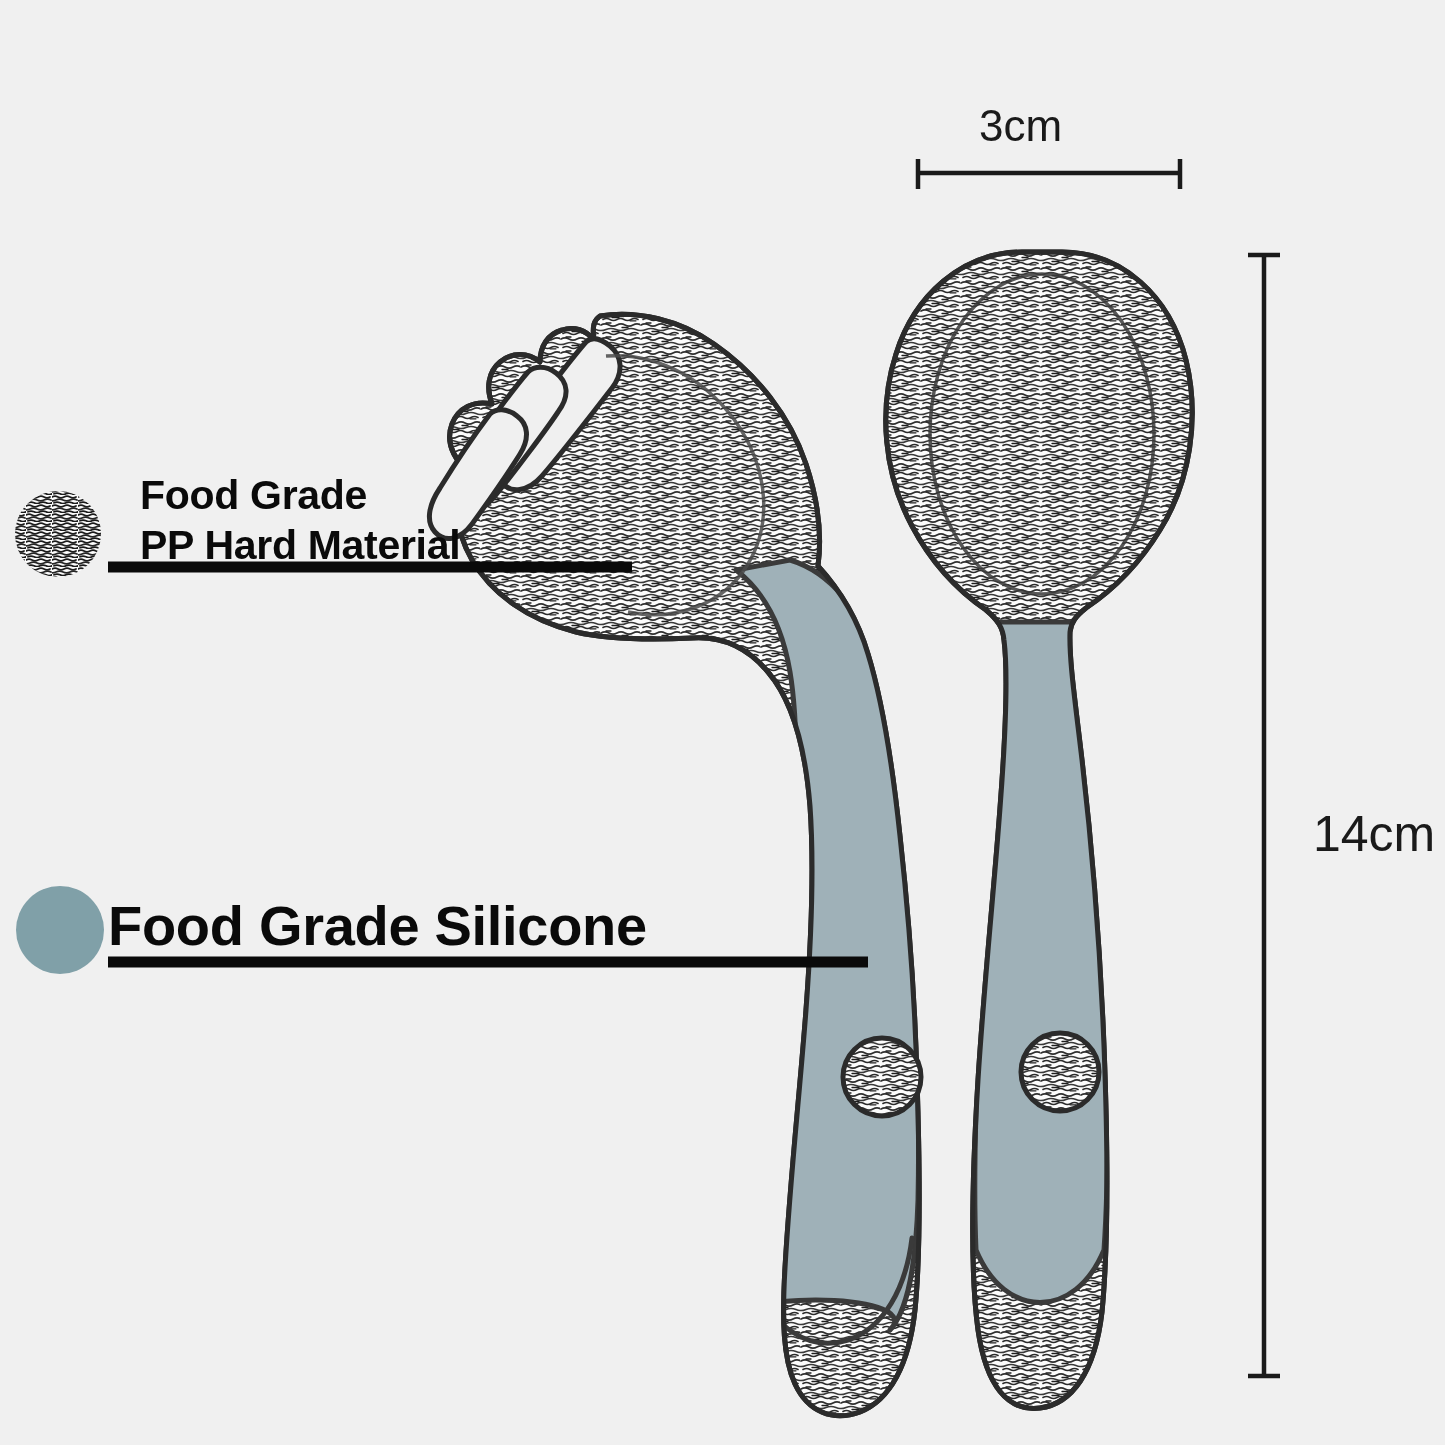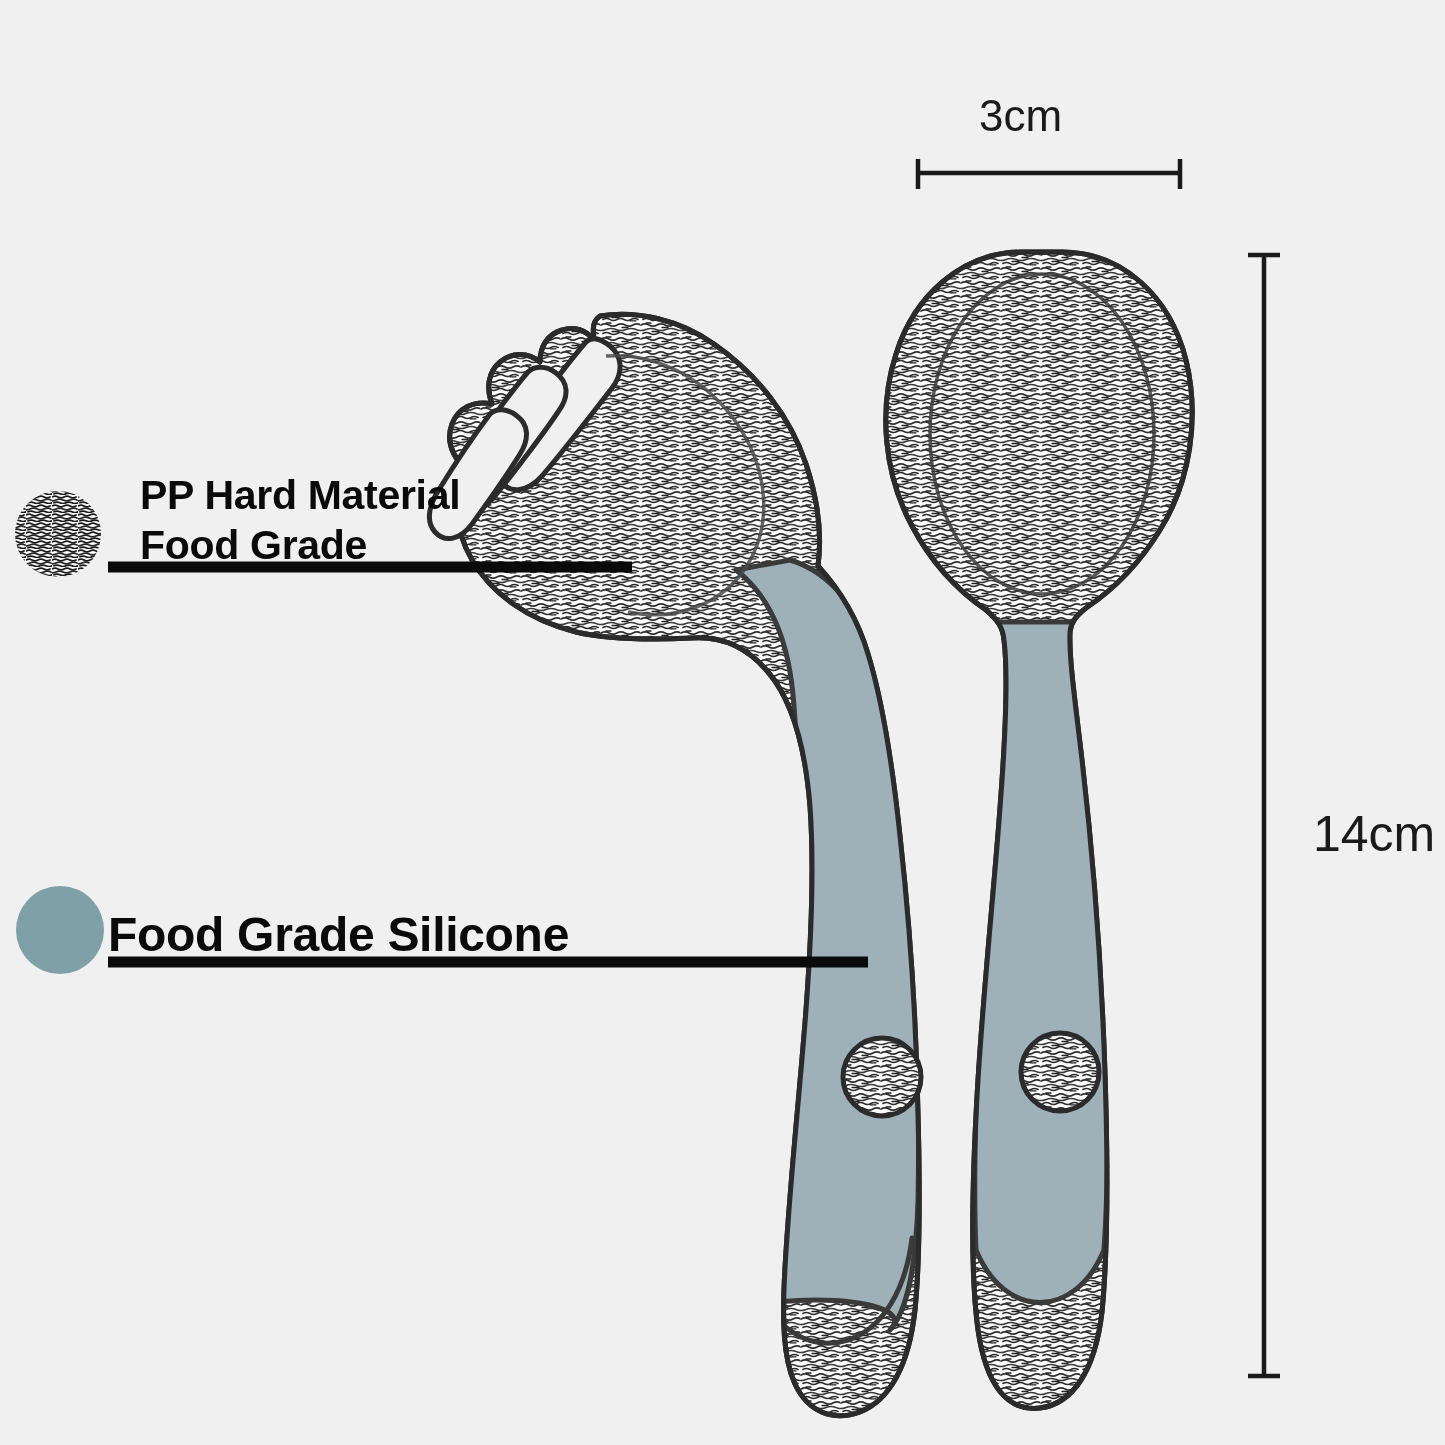--- a/index.html
+++ b/index.html
@@ -41,27 +41,26 @@
   }
   #pp-label {
     left: 140px;
     top: 470px;
     font-size: 41px;
     line-height: 50px;
   }
   #silicone-label {
     left: 108px;
     top: 900px;
-    font-size: 48px;
+    font-size: 56px;
     line-height: 52px;
-    margin-top: 9px;
   }
   #dim-width-text {
     left: 979px;
-    top: 91px;
+    top: 101px;
     font-size: 44px;
   }
   #dim-height-text {
     left: 1313px;
     top: 805px;
     font-size: 50px;
   }
 </style>
 </head>
 <body>
@@ -293,22 +292,22 @@
     </g>
 
     <g stroke="#1a1a1a" stroke-width="4.5" stroke-linecap="butt">
       <line x1="1264" y1="255" x2="1264" y2="1376"></line>
       <line x1="1248" y1="255" x2="1280" y2="255"></line>
       <line x1="1248" y1="1376" x2="1280" y2="1376"></line>
     </g>
   </svg>
 
   <div class="label-text" id="pp-label">
+    <div>Food Grade</div>
     <div>PP Hard Material</div>
-    <div>Food Grade</div>
   </div>
 
   <div class="label-text" id="silicone-label">
     <div>Food Grade Silicone</div>
   </div>
 
   <div class="dim-text" id="dim-width-text">3cm</div>
 
   <div class="dim-text" id="dim-height-text">14cm</div>
 

